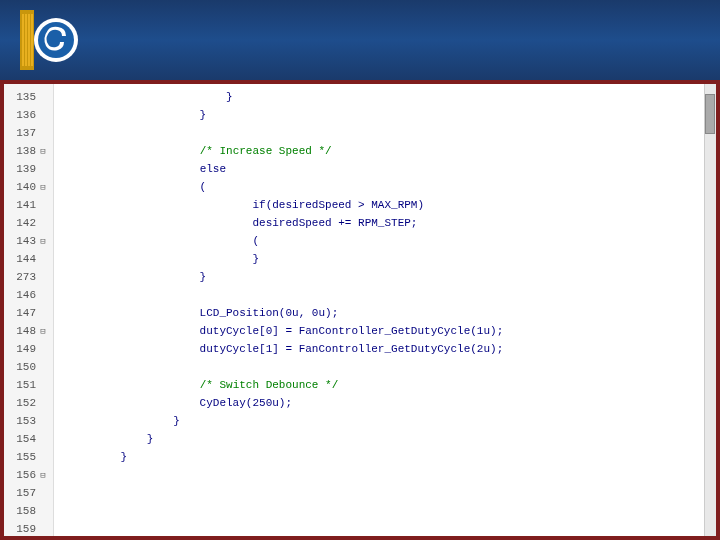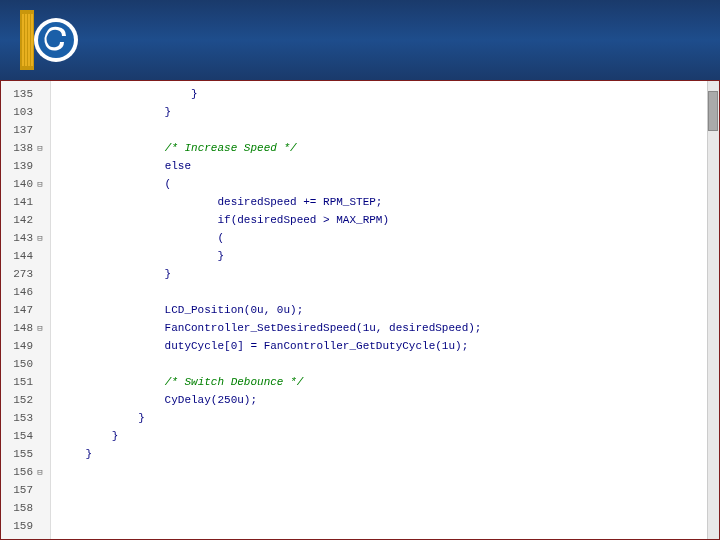--- a/index.html
+++ b/index.html
@@ -46,25 +46,26 @@
       color: #ffffff;
       font-size: 42px;
       font-weight: bold;
       font-style: italic;
       letter-spacing: 1px;
     }
 
     
     .code-container {
       background: #ffffff;
-      border: 1px solid #7f1d1d;
+      border: 4px solid #7f1d1d;
       margin: 0;
       height: 460px;
       overflow-y: auto;
       display: flex;
+      gap: 32px;
     }
 
     .line-numbers {
       background: #f5f5f5;
       border-right: 1px solid #dddddd;
       padding: 4px 0;
       min-width: 50px;
       flex-shrink: 0;
     }
 
@@ -106,21 +107,20 @@
 
     .code-line {
       height: 18px;
       line-height: 18px;
       white-space: pre;
       color: #000080;
     }
 
     .code-line .comment {
       color: #008000;
-      font-style: italic;
     }
     .code-line .keyword {
       color: #000080;
     }
 
     
     .code-container::-webkit-scrollbar {
       width: 8px;
     }
     .code-container::-webkit-scrollbar-track {
@@ -174,21 +174,21 @@
 </div>
 
 <div class="code-container">
 
   <div class="line-numbers" id="line-numbers-col">
       <div class="line-number-row">
         <span class="line-num">135</span>
         <span class="fold-icon"> </span>
       </div>
       <div class="line-number-row">
-        <span class="line-num">103</span>
+        <span class="line-num">136</span>
         <span class="fold-icon"> </span>
       </div>
       <div class="line-number-row">
         <span class="line-num">137</span>
         <span class="fold-icon"> </span>
       </div>
       <div class="line-number-row">
         <span class="line-num">138</span>
         <span class="fold-icon">⊟</span>
       </div>
@@ -282,29 +282,29 @@
       </div>
     </div>
 
   <div class="code-lines" id="code-content-col">
       <div class="code-line">                    }</div>
       <div class="code-line">                }</div>
       <div class="code-line"></div>
       <div class="code-line">                <span class="comment">/* Increase Speed */</span></div>
       <div class="code-line">                <span class="keyword">else</span></div>
       <div class="code-line">                (</div>
+      <div class="code-line">                        if(desiredSpeed &gt; MAX_RPM)</div>
       <div class="code-line">                        desiredSpeed += RPM_STEP;</div>
-      <div class="code-line">                        if(desiredSpeed &gt; MAX_RPM)</div>
       <div class="code-line">                        (</div>
       <div class="code-line">                        }</div>
       <div class="code-line">                }</div>
       <div class="code-line"></div>
       <div class="code-line">                LCD_Position(0u, 0u);</div>
-      <div class="code-line">                FanController_SetDesiredSpeed(1u, desiredSpeed);</div>
       <div class="code-line">                dutyCycle[0] = FanController_GetDutyCycle(1u);</div>
+      <div class="code-line">                dutyCycle[1] = FanController_GetDutyCycle(2u);</div>
       <div class="code-line"></div>
       <div class="code-line">                <span class="comment">/* Switch Debounce */</span></div>
       <div class="code-line">                CyDelay(250u);</div>
       <div class="code-line">            }</div>
       <div class="code-line">        }</div>
       <div class="code-line">    }</div>
     </div>
 
   <div class="vertical-scrollbar">
     <div class="scrollbar-thumb"></div>

